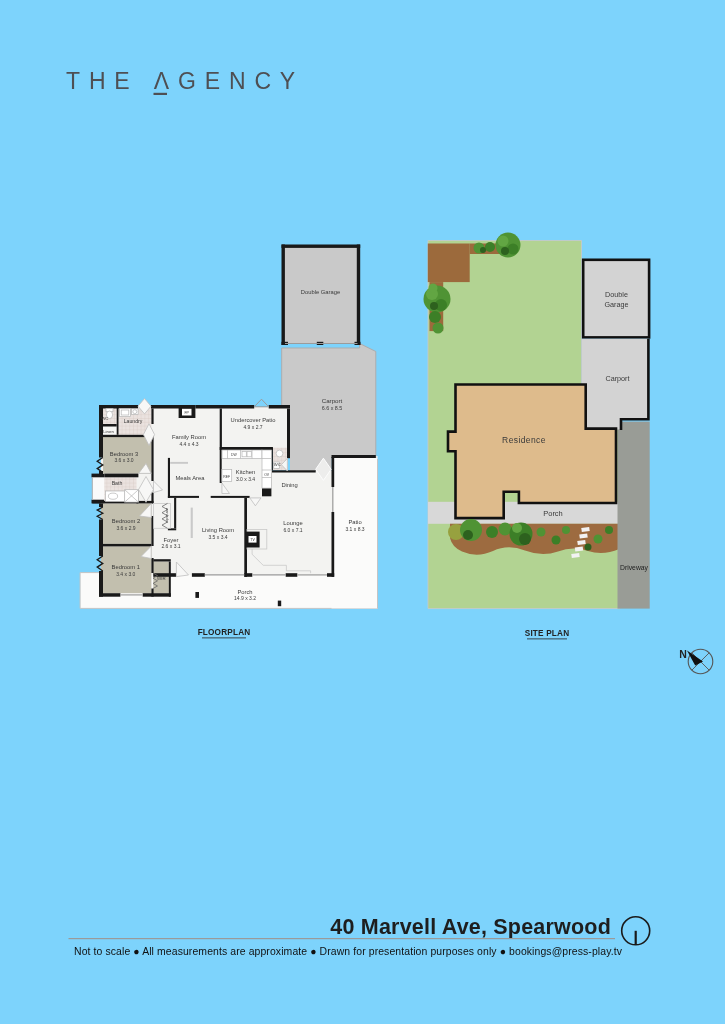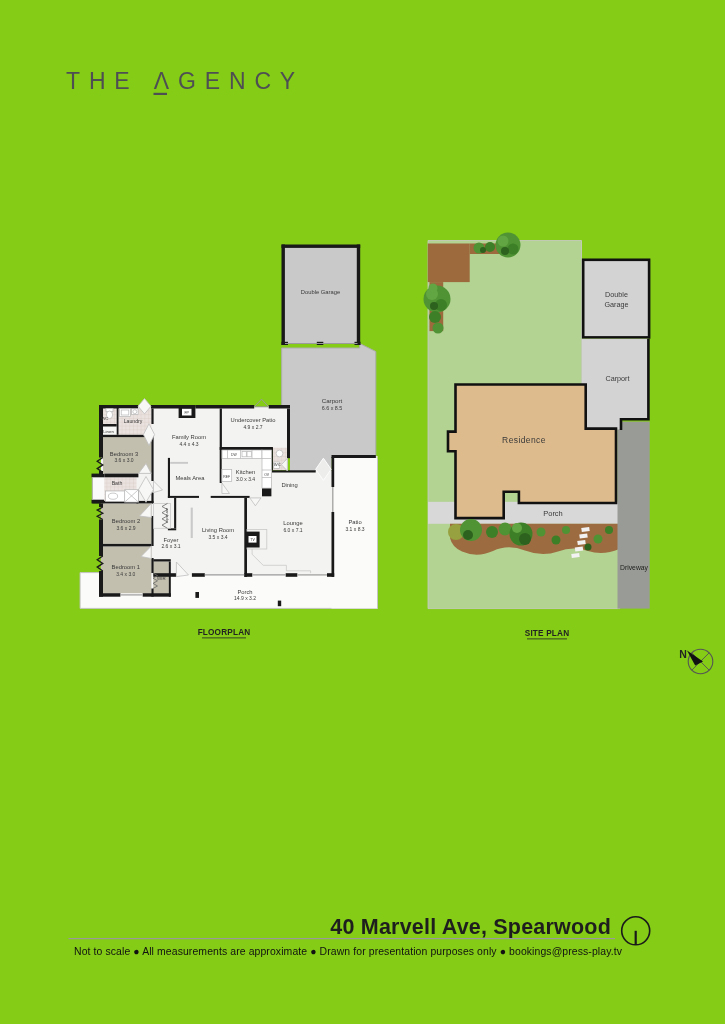--- a/index.html
+++ b/index.html
@@ -1,16 +1,16 @@
 <!DOCTYPE html>
 <html><head>
 <meta charset="utf-8">
 <style>
   html,body{margin:0;padding:0;background:#ffffff;}
-  #page{position:relative;width:725px;height:1024px;background:#84cc16;font-family:"Liberation Sans",sans-serif;}
+  #page{position:relative;width:725px;height:1024px;background:#7dd3fc;font-family:"Liberation Sans",sans-serif;}
   svg{position:absolute;top:0;left:0;}
   text{font-family:"Liberation Sans",sans-serif;}
 </style>
 </head>
 <body>
 <div id="page">
 <svg width="725" height="1024" viewBox="0 0 725 1024">
 <defs>
   <pattern id="tile" width="3.8" height="3.8" patternUnits="userSpaceOnUse">
     <rect width="3.8" height="3.8" fill="#eae2df"></rect>

